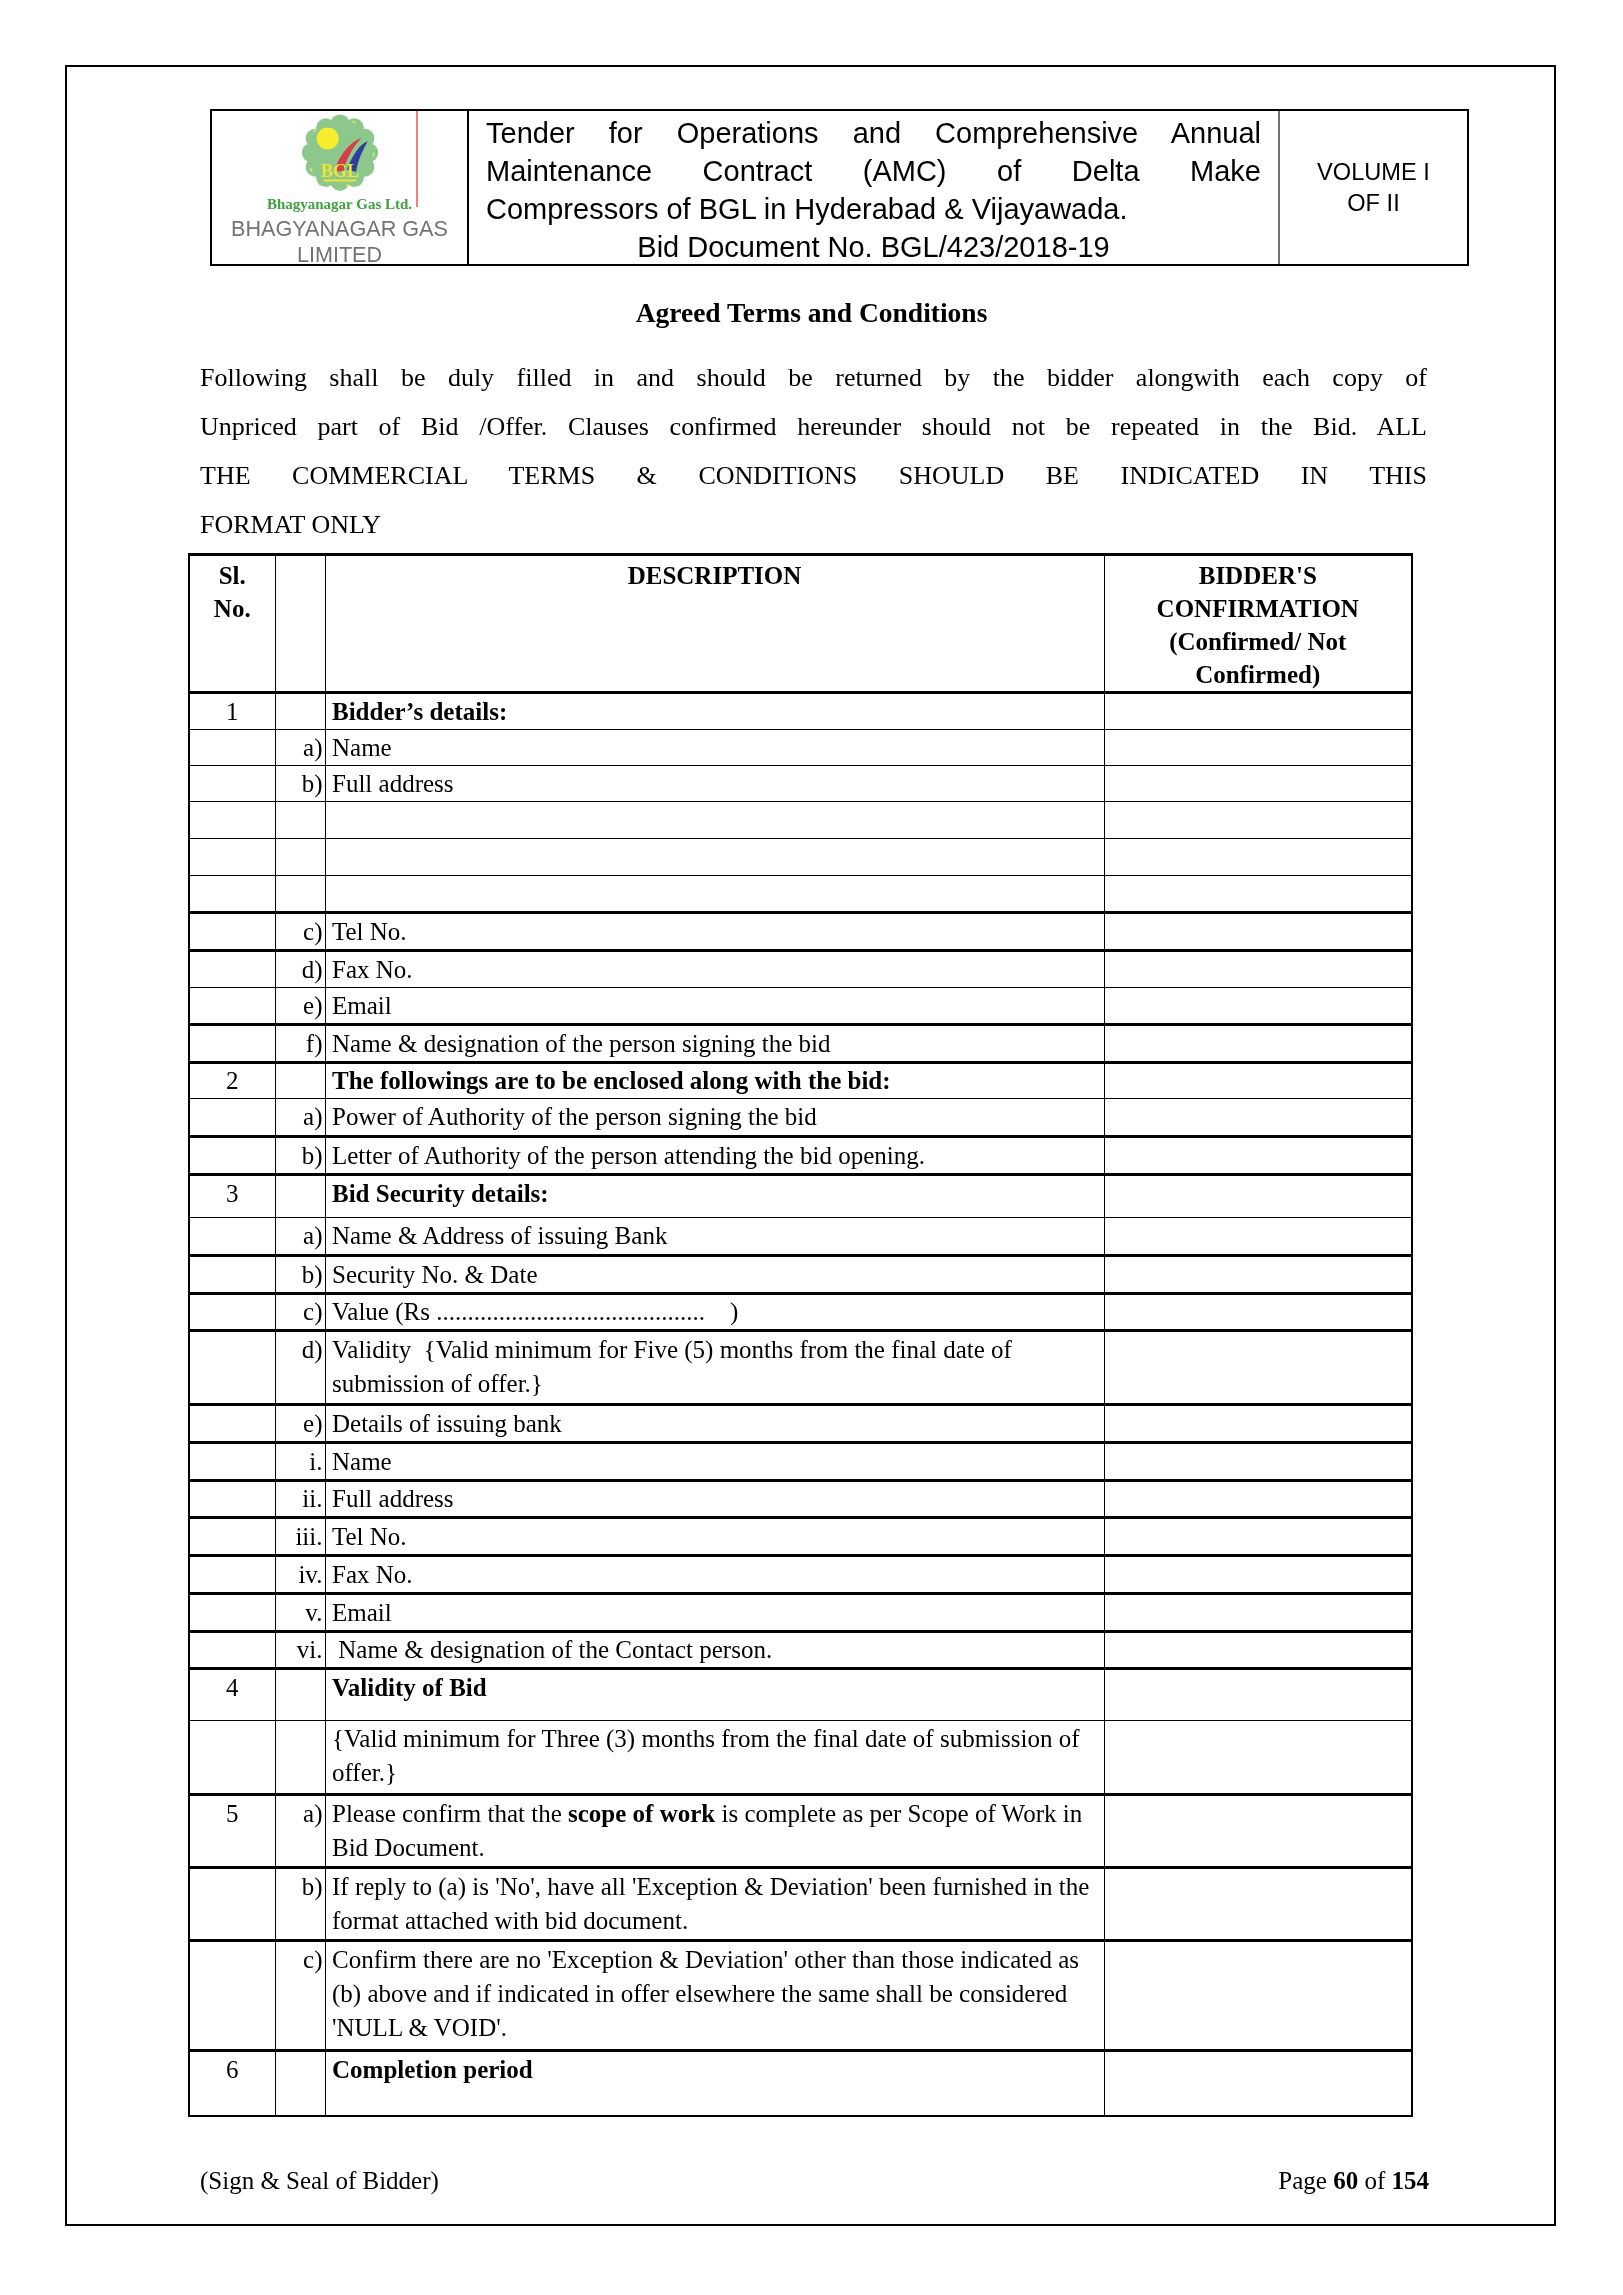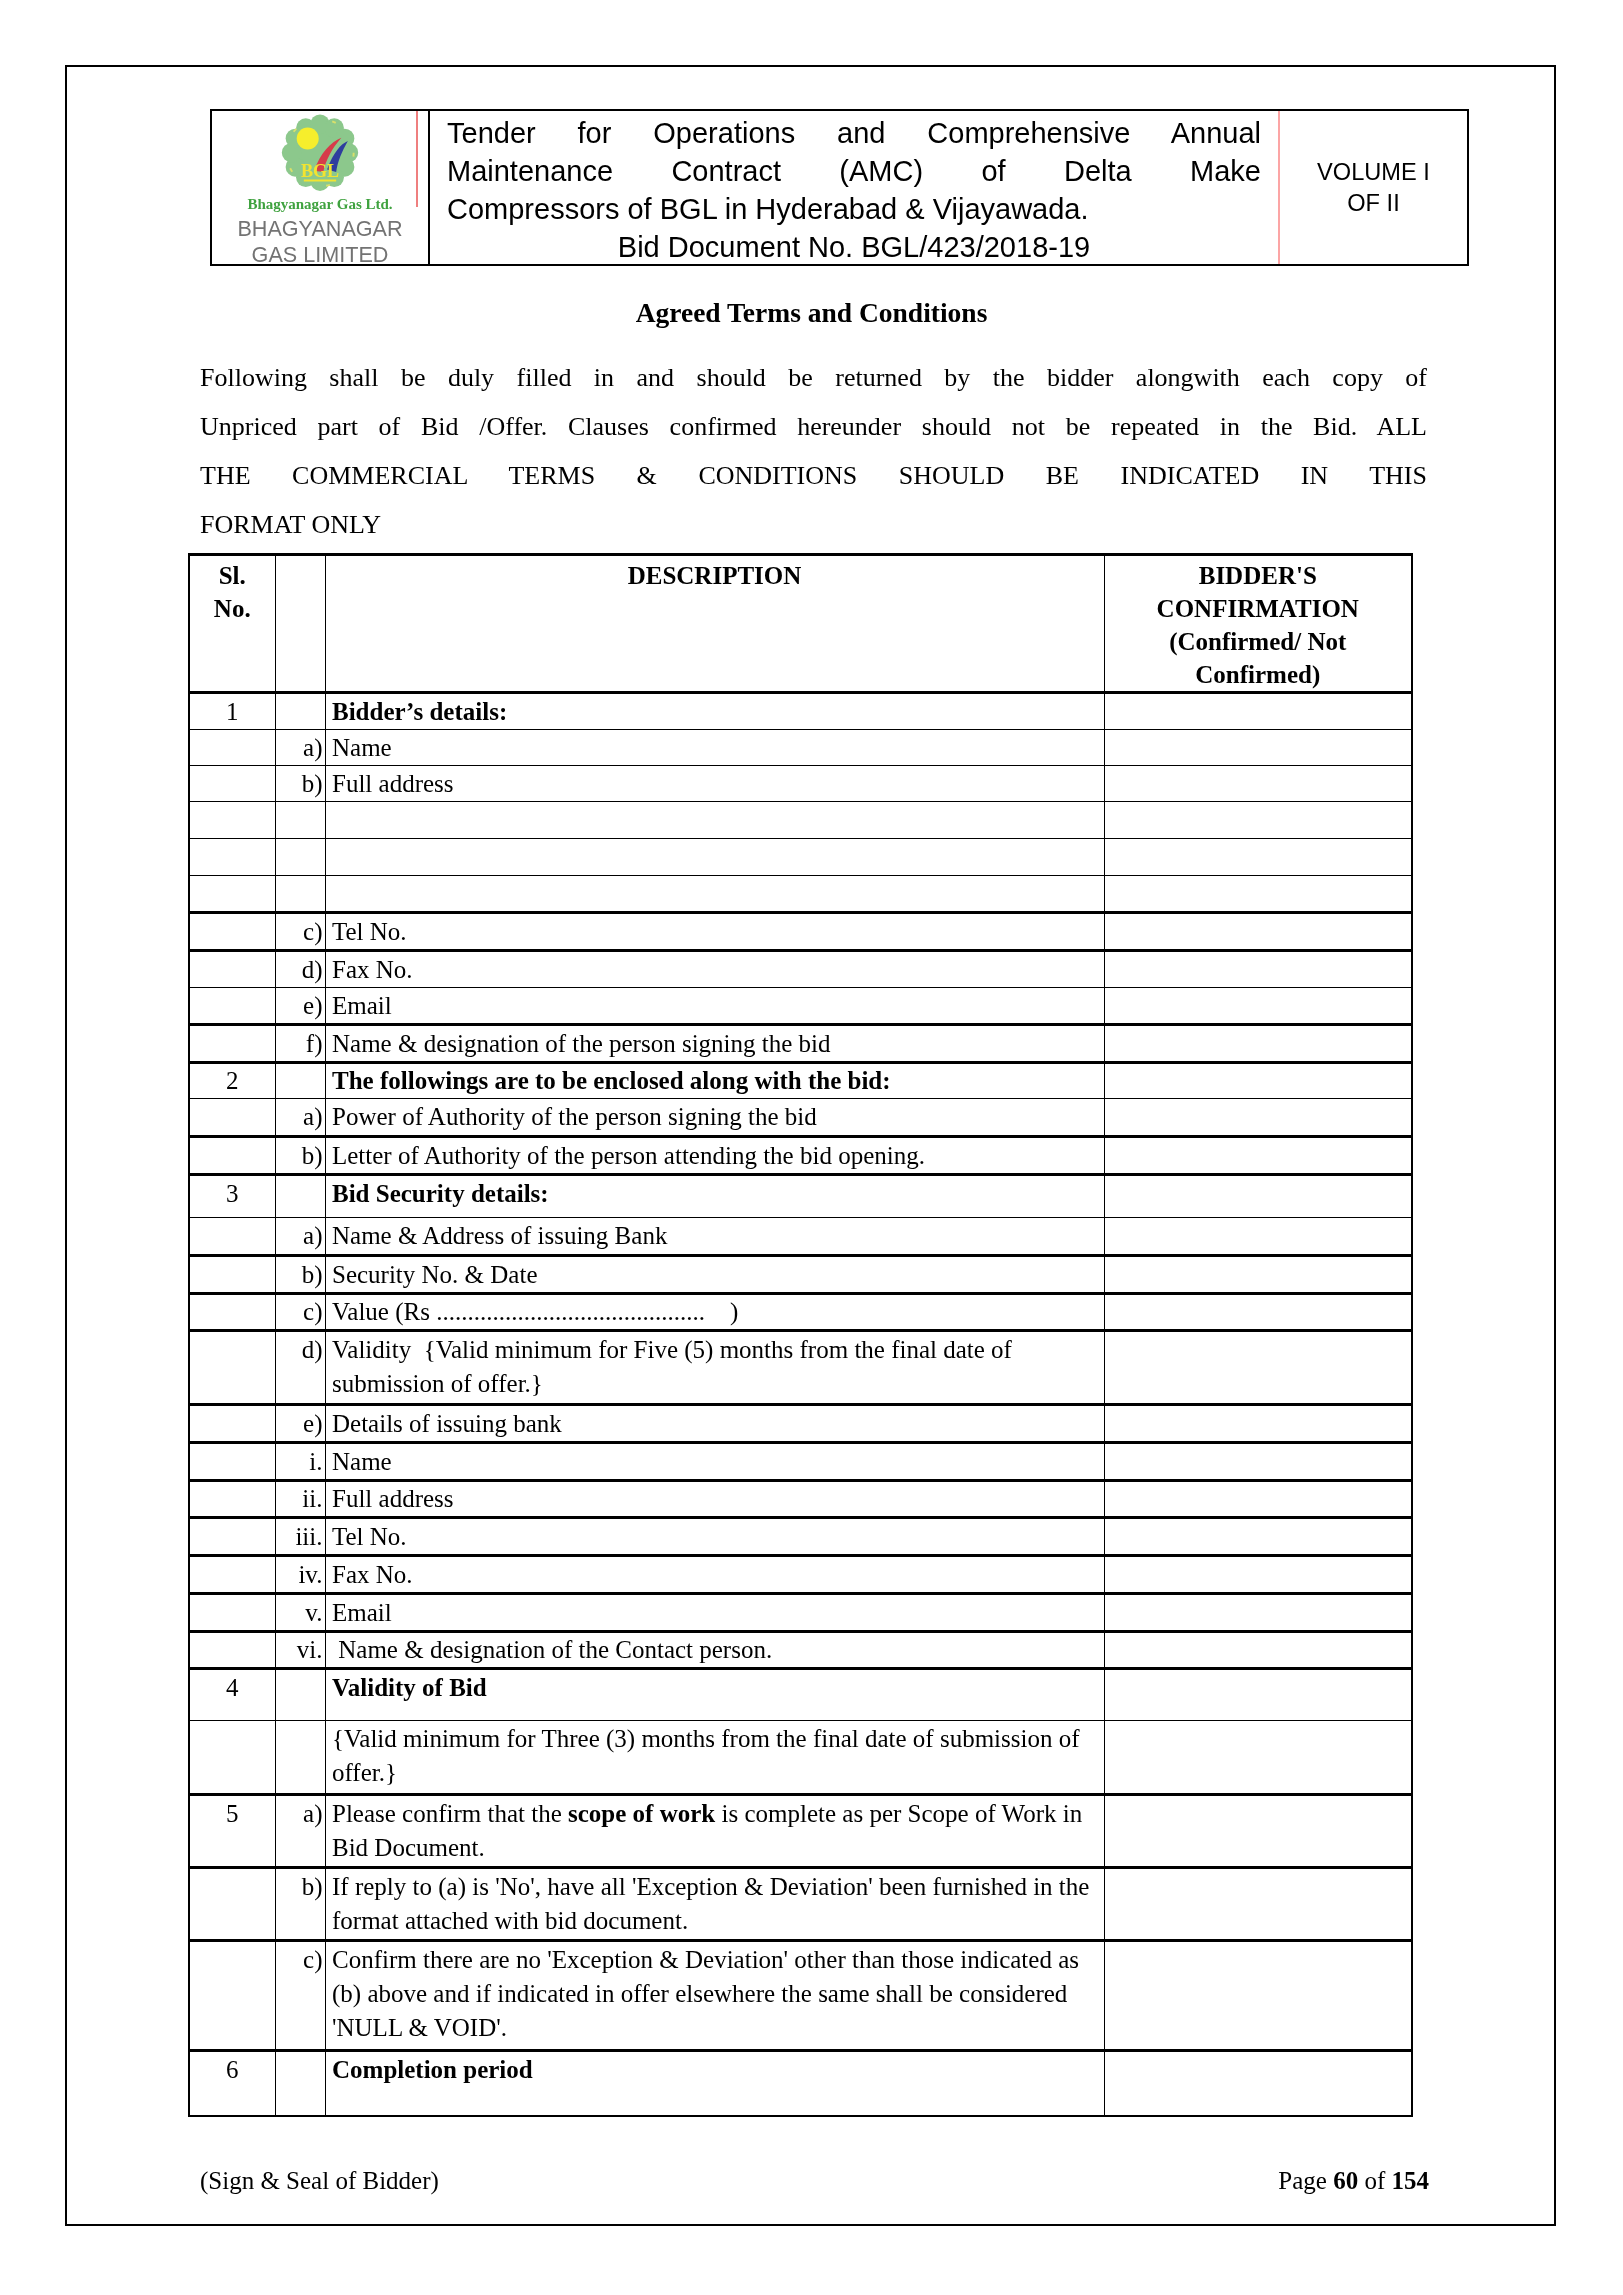--- a/index.html
+++ b/index.html
@@ -10,34 +10,34 @@
   .page-border{
     position:absolute;left:65px;top:65px;width:1491px;height:2161px;
     border:2.6px solid #000;box-sizing:border-box;
   }
   
   .header-box{
     position:absolute;left:210px;top:109px;width:1259px;height:157px;
     border:2px solid #000;box-sizing:border-box;display:flex;background:#fff;
   }
   .logo-cell{
-    width:218px;border-right:2px solid #000;box-sizing:border-box;position:relative;
+    width:257px;border-right:2px solid #000;box-sizing:border-box;position:relative;
     text-align:center;padding-top:1.3px;
   }
   .pink-line{position:absolute;left:204px;top:0;width:2px;height:96px;background:#ef7f7f;}
   .logo-caption{
     font-family:"Liberation Serif",serif;font-weight:bold;color:#3fa23f;
     font-size:15px;line-height:15.7px;margin-top:-1.3px;
   }
   .org-name{
     font-family:"Liberation Sans",sans-serif;font-size:21.6px;line-height:26px;
     margin-top:3.3px;color:#737373;
   }
   .title-cell{
-    flex:1;border-right:2px solid #fca5a5;box-sizing:border-box;
+    flex:1;border-right:2px solid #737373;box-sizing:border-box;
     padding:3.3px 17px 0 17px;font-family:"Liberation Sans",sans-serif;
     font-size:29px;line-height:38px;
   }
   .title-line{text-align:justify;text-align-last:justify;}
   .title-line.last{text-align:left;text-align-last:left;}
   .doc-no{text-align:center;font-family:"Liberation Sans",sans-serif;font-size:29px;line-height:38px;}
   .volume-cell{
     width:187px;display:flex;align-items:center;justify-content:center;text-align:center;
     font-family:"Liberation Sans",sans-serif;font-size:23.6px;line-height:31px;white-space:pre-line;
   }

